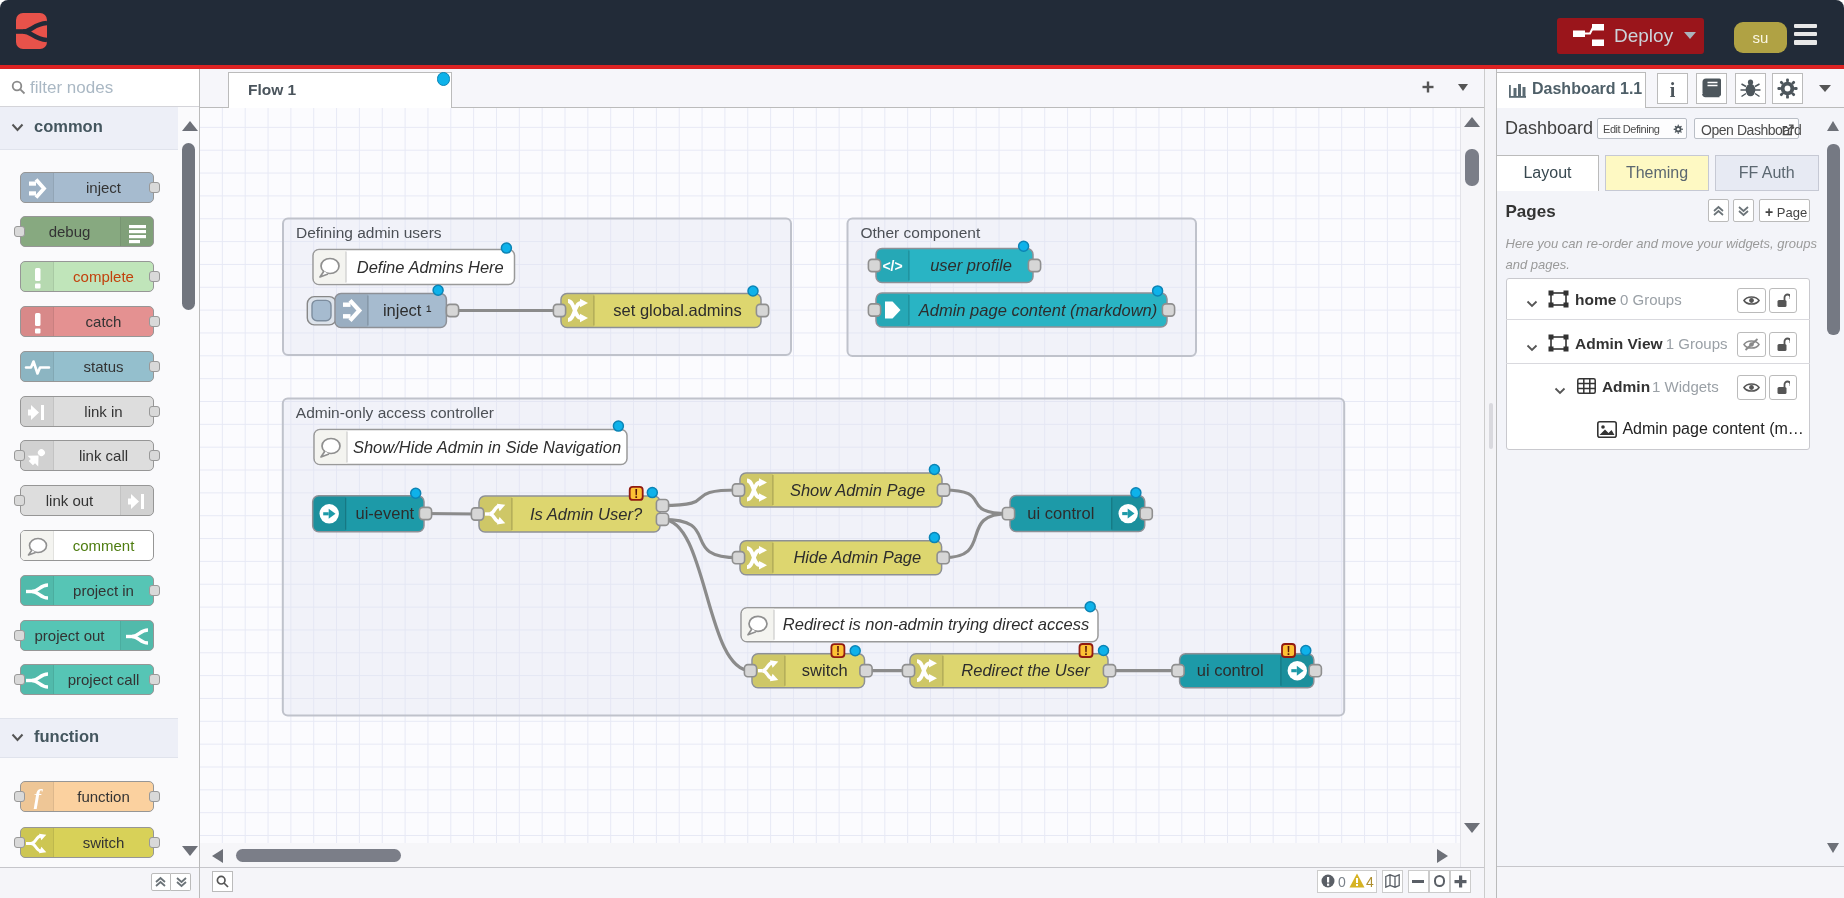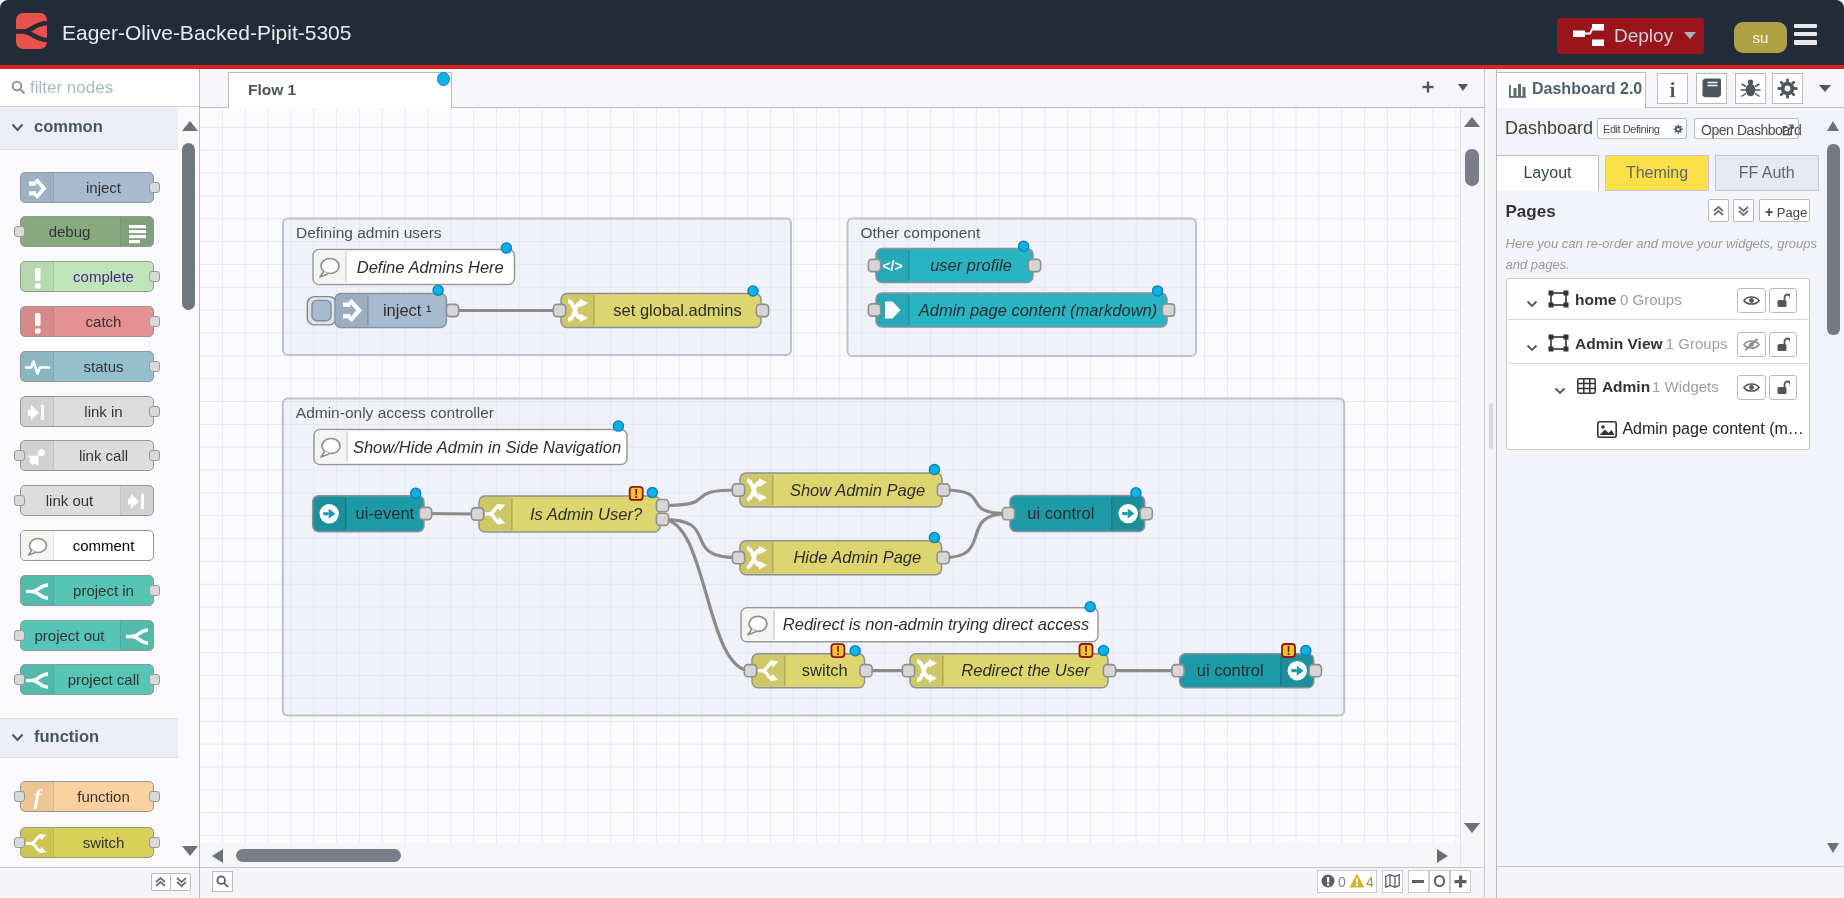--- a/index.html
+++ b/index.html
@@ -10,21 +10,20 @@
 <div class="abs" style="left:0;top:0;width:1844px;height:65px;background:#222b38;border-radius:8px 8px 0 0"></div>
 <div class="abs" style="left:0;top:65px;width:1844px;height:4px;background:#dd2222"></div>
 <div class="abs" style="left:16px;top:13px;width:31px;height:36px;background:#e8524a;border-radius:7px"></div>
 <svg class="abs" style="left:16px;top:13px" width="31" height="36" viewBox="0 0 31 36">
       <g stroke="#222b38" stroke-width="4.6" fill="none">
         <path d="M0 18.5 h7"></path>
         <path d="M7 18.5 C 16 18.5 17 11 31 10"></path>
         <path d="M7 18.5 C 16 18.5 17 26 31 27"></path>
       </g>
     </svg>
-<div class="abs" style="left:62px;top:21px;font-size:21px;color:#e9ecee">Eager-Olive-Backed-Pipit-5305</div>
 <div class="abs" style="left:1557px;top:18px;width:147px;height:36px;background:#9a151b;border-radius:3px"></div>
 <svg class="abs" style="left:1569px;top:21px" width="42" height="30" viewBox="0 0 42 30">
       <g fill="#fff">
         <rect x="4" y="9.5" width="12" height="6.5"></rect>
         <rect x="23" y="3" width="12" height="6.5"></rect>
         <rect x="23" y="18.5" width="12" height="6.5"></rect>
       </g>
       <path d="M16 12.5 L21 12.5 L24 6.5 L28 6.5" stroke="#fff" stroke-width="2" fill="none"></path>
     </svg>
 <div class="abs" style="left:1614px;top:25px;font-size:19px;color:#ccd4da">Deploy</div>
@@ -79,21 +78,21 @@
     <div style="position:absolute;left:13.5px;top:226.3px;width:11px;height:11px;background:#d9d9d9;border:1px solid #999;border-radius:3px;"></div>
 <div style="position:absolute;left:19.5px;top:261.1px;width:134px;height:31px;background:#c0e5ba;border:1px solid #969696;border-radius:5px;">
       <div style="position:absolute;left:0;top:0;width:33px;height:100%;background:rgba(0,0,0,0.05);border-right:1px solid rgba(0,0,0,0.07);border-radius:4px 0 0 4px;">
         <svg width="33" height="31" viewBox="0 0 33 31" style="display:block">
           <g fill="#fff">
             <rect x="14" y="6" width="5.5" height="13" rx="1.5"></rect>
             <rect x="14" y="21.5" width="5.5" height="5" rx="1"></rect>
           </g>
         </svg>
       </div>
-      <div style="position:absolute;left:34px;right:0;top:0;height:100%;display:flex;align-items:center;justify-content:center;font-size:15px;color:#4c1d95;">complete</div>
+      <div style="position:absolute;left:34px;right:0;top:0;height:100%;display:flex;align-items:center;justify-content:center;font-size:15px;color:#c2410c;">complete</div>
     </div>
     <div style="position:absolute;left:148.5px;top:271.1px;width:11px;height:11px;background:#d9d9d9;border:1px solid #999;border-radius:3px;"></div>
 <div style="position:absolute;left:19.5px;top:305.9px;width:134px;height:31px;background:#e49191;border:1px solid #969696;border-radius:5px;">
       <div style="position:absolute;left:0;top:0;width:33px;height:100%;background:rgba(0,0,0,0.05);border-right:1px solid rgba(0,0,0,0.07);border-radius:4px 0 0 4px;">
         <svg width="33" height="31" viewBox="0 0 33 31" style="display:block">
           <g fill="#fff">
             <rect x="14" y="6" width="5.5" height="13" rx="1.5"></rect>
             <rect x="14" y="21.5" width="5.5" height="5" rx="1"></rect>
           </g>
         </svg>
@@ -147,21 +146,21 @@
       <div style="position:absolute;left:0;right:34px;top:0;height:100%;display:flex;align-items:center;justify-content:center;font-size:15px;color:#333;">link out</div>
     </div>
     <div style="position:absolute;left:13.5px;top:495.09999999999997px;width:11px;height:11px;background:#d9d9d9;border:1px solid #999;border-radius:3px;"></div>
 <div style="position:absolute;left:19.5px;top:529.9px;width:134px;height:31px;background:#ffffff;border:1px solid #969696;border-radius:5px;">
       <div style="position:absolute;left:0;top:0;width:33px;height:100%;background:#f4f4f0;border-right:1px solid rgba(0,0,0,0.07);border-radius:4px 0 0 4px;">
         <svg width="33" height="31" viewBox="0 0 33 31" style="display:block">
           <ellipse cx="17" cy="14.5" rx="8.5" ry="7" fill="#fff" stroke="#909090" stroke-width="1.6"></ellipse>
           <path d="M11 19 l-3.5 5 l7-2.5" fill="#fff" stroke="#909090" stroke-width="1.6" stroke-linejoin="round"></path>
         </svg>
       </div>
-      <div style="position:absolute;left:34px;right:0;top:0;height:100%;display:flex;align-items:center;justify-content:center;font-size:15px;color:#000000;">comment</div>
+      <div style="position:absolute;left:34px;right:0;top:0;height:100%;display:flex;align-items:center;justify-content:center;font-size:15px;color:#4d7c0f;">comment</div>
     </div>
 <div style="position:absolute;left:19.5px;top:574.7px;width:134px;height:31px;background:#56c5b5;border:1px solid #969696;border-radius:5px;">
       <div style="position:absolute;left:0;top:0;width:33px;height:100%;background:rgba(0,0,0,0.05);border-right:1px solid rgba(0,0,0,0.07);border-radius:4px 0 0 4px;">
         <svg width="33" height="31" viewBox="0 0 33 31" style="display:block">
           <g stroke="#fff" stroke-width="3.4" fill="none">
             <path d="M5 15.5 h6"></path>
             <path d="M11 15.5 C 18 15.5 19 9 27 9"></path>
             <path d="M11 15.5 C 18 15.5 19 22 27 22"></path>
           </g>
         </svg>
@@ -539,21 +538,21 @@
 <div class="abs" style="left:1497px;top:72px;width:149px;height:36px;background:#fff;border:1px solid #bbb;border-bottom:none;border-left:none"></div>
 <svg class="abs" style="left:1509px;top:81px" width="19" height="17" viewBox="0 0 19 17">
       <g fill="#5a6a73">
         <rect x="0" y="15" width="17" height="1.8"></rect>
         <rect x="0" y="4" width="1.8" height="12"></rect>
         <rect x="4.5" y="7" width="3" height="8"></rect>
         <rect x="9" y="3" width="3" height="12"></rect>
         <rect x="13.5" y="6" width="3" height="9"></rect>
       </g>
     </svg>
-<div class="abs" style="left:1532px;top:80px;font-size:16px;font-weight:bold;color:#4e5f68">Dashboard 2.0</div>
+<div class="abs" style="left:1532px;top:80px;font-size:16px;font-weight:bold;color:#4e5f68">Dashboard 1.1</div>
 <div class="abs" style="left:1657px;top:73px;width:31px;height:31px;background:#fff;border:1px solid #bbb"></div>
 <svg class="abs" style="left:1659px;top:75px" width="27" height="27" viewBox="0 0 27 27">
       <text x="50%" y="22" font-family="Liberation Serif" font-weight="bold" font-size="20" fill="#4d565c" text-anchor="middle">i</text>
     </svg>
 <div class="abs" style="left:1696px;top:73px;width:31px;height:31px;background:#fff;border:1px solid #bbb"></div>
 <svg class="abs" style="left:1698px;top:75px" width="27" height="27" viewBox="0 0 27 27">
       <path d="M8 3.5 h13.5 a1.5 1.5 0 0 1 1.5 1.5 v14.5 a1.5 1.5 0 0 1 -1.5 1.5 h-13.5 a3.5 3.5 0 0 1 -3.5 -3.5 v-10.5 a3.5 3.5 0 0 1 3.5 -3.5 z" fill="#4d565c"></path>
       <path d="M5 19 a2.3 2.3 0 0 0 2.3 2.3 h14.2" fill="none" stroke="#4d565c" stroke-width="1.8"></path>
       <path d="M9.5 7.5 h10 M9.5 10.5 h10" stroke="#fff" stroke-width="1.4"></path>
     </svg>
@@ -605,21 +604,21 @@
 <svg class="abs" style="left:1781.5px;top:123.5px" width="12" height="12" viewBox="0 0 13 13">
       <g fill="none" stroke="#4c4c4c" stroke-width="1.5">
         <path d="M10 7.5 V11.5 H1.5 V3 H5.5"></path>
         <path d="M7.5 1.2 H11.8 V5.5"></path>
         <path d="M11.5 1.5 L6.5 6.5"></path>
       </g>
     </svg>
 <div class="tri" style="left:1826.5px;top:121px;border-left:6.5px solid transparent;border-right:6.5px solid transparent;border-bottom:10px solid #6d7078"></div>
 <div class="abs" style="left:1826.5px;top:144px;width:13px;height:191px;background:#757983;border-radius:6px"></div>
 <div class="tri" style="left:1826.5px;top:843px;border-left:6.5px solid transparent;border-right:6.5px solid transparent;border-top:10px solid #6d7078"></div>
-<div class="abs" style="left:1605px;top:154.5px;width:104px;height:36px;background:#fde047;border:1px solid #c6c9d4;display:flex;align-items:center;justify-content:center;font-size:16px;color:#5b6770">Theming</div>
+<div class="abs" style="left:1605px;top:154.5px;width:104px;height:36px;background:#fef9c3;border:1px solid #c6c9d4;display:flex;align-items:center;justify-content:center;font-size:16px;color:#5b6770">Theming</div>
 <div class="abs" style="left:1714.7px;top:154.5px;width:104px;height:36px;background:#e7eaf3;border:1px solid #c6c9d4;display:flex;align-items:center;justify-content:center;font-size:16px;color:#5b6770">FF Auth</div>
 <div class="abs" style="left:1497px;top:154.5px;width:102px;height:36.5px;background:#fff;border:1px solid #bbb;border-bottom:none;border-left:none;display:flex;align-items:center;justify-content:center;font-size:16px;font-weight:normal;color:#37474f">Layout</div>
 <div class="abs" style="left:1505.5px;top:202px;font-size:17px;font-weight:bold;color:#333">Pages</div>
 <div class="abs" style="left:1707.9px;top:199.3px;width:21px;height:22.8px;background:#fff;border:1px solid #bbb;border-radius:2px"></div>
 <svg class="abs" style="left:1712px;top:205px" width="13" height="12" viewBox="0 0 13 12">
       <g stroke="#6b7378" stroke-width="1.7" fill="none">
         <path d="M2 6 L6.5 2 L11 6"></path>
         <path d="M2 10 L6.5 6 L11 10"></path>
       </g>
     </svg>

